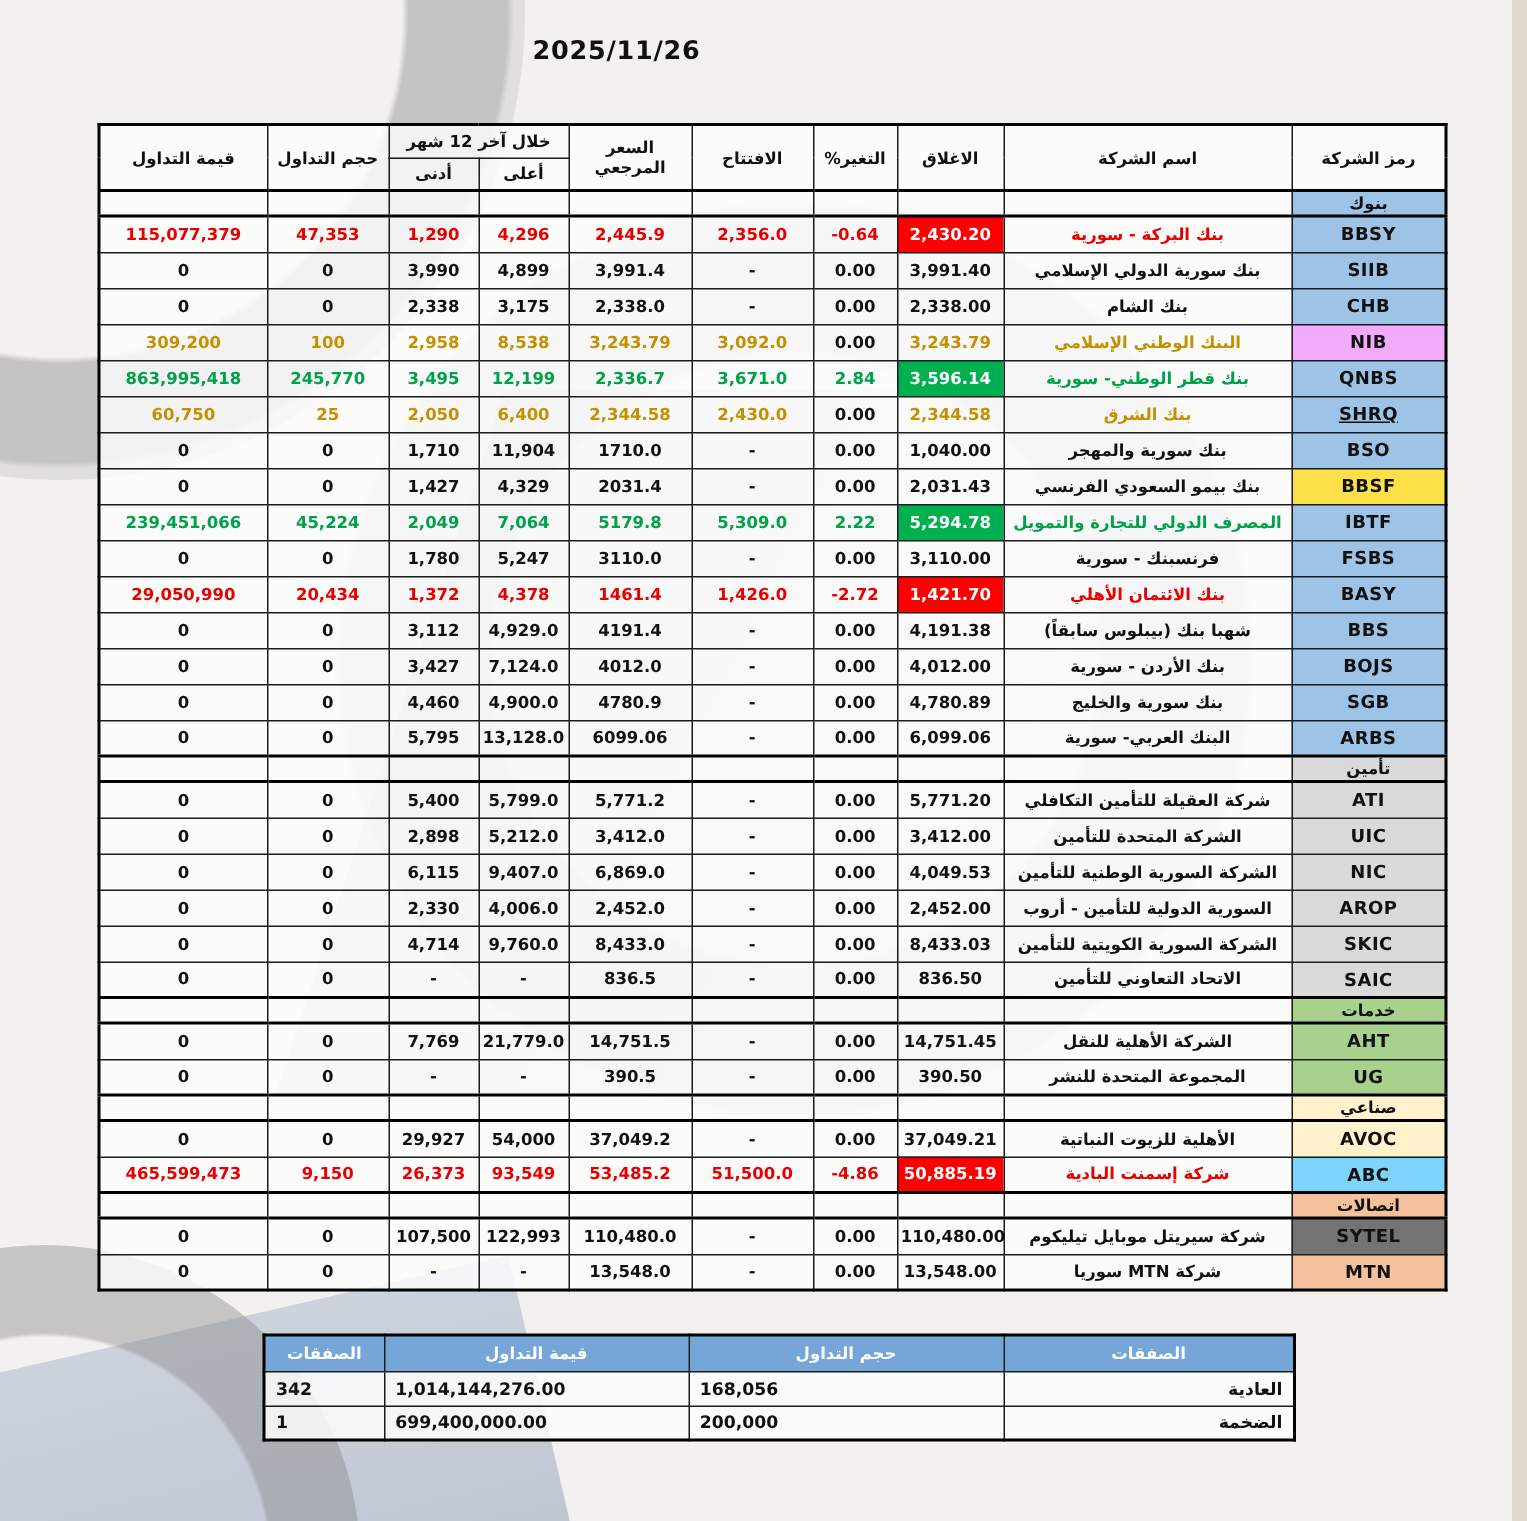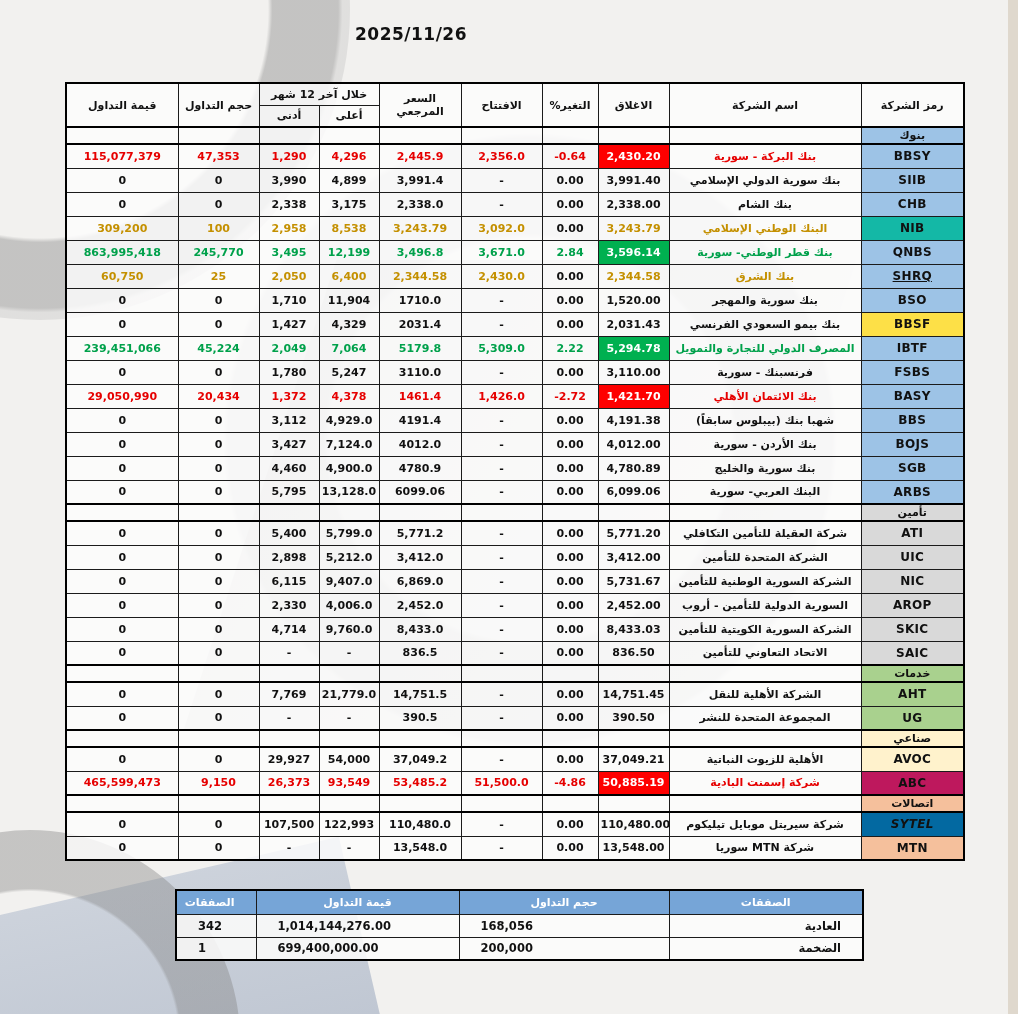--- a/index.html
+++ b/index.html
@@ -64,21 +64,21 @@
   .c-red{color:#e60000 !important;}
   .c-green{color:#00a14b !important;}
   .c-gold{color:#c49000 !important;}
   .hl-red{background:#fe0000 !important;color:#fff !important;}
   .hl-green{background:#00b050 !important;color:#fff !important;}
 
   
   #summary{position:absolute;left:175px;top:889px;width:687px;z-index:1;border:2px solid #000;}
   #summary th,#summary td{
     border:1px solid #1b1b1b;font-weight:bold;vertical-align:middle;
-    padding:0 21px;box-sizing:border-box;background:rgba(253,253,252,.85);color:#111;
+    padding:0 7px;box-sizing:border-box;background:rgba(253,253,252,.85);color:#111;
   }
   #summary th{background:#76a5d7;color:#fff;font-size:11px;height:24px;}
   #summary td{font-size:11.5px;height:23px;}
   #summary td.rtl{direction:rtl;}
 </style>
 </head>
 <body>
 
 <div class="wm wm-ring-tl"></div>
 <div class="wm wm-eye"></div>
@@ -173,28 +173,28 @@
       <tr>
         <td class="c-gold">309,200</td>
         <td class="c-gold">100</td>
         <td class="c-gold">2,958</td>
         <td class="c-gold">8,538</td>
         <td class="c-gold">3,243.79</td>
         <td class="c-gold">3,092.0</td>
         <td>0.00</td>
         <td class="c-gold">3,243.79</td>
         <td class="name c-gold">البنك الوطني الإسلامي</td>
-        <td class="sym" style="background: #14b8a6;">NIB</td>
+        <td class="sym" style="background: #f0abfc;">NIB</td>
       </tr>
       <tr>
         <td class="c-green">863,995,418</td>
         <td class="c-green">245,770</td>
         <td class="c-green">3,495</td>
         <td class="c-green">12,199</td>
-        <td class="c-green">3,496.8</td>
+        <td class="c-green">2,336.7</td>
         <td class="c-green">3,671.0</td>
         <td class="c-green">2.84</td>
         <td class="c-green hl-green">3,596.14</td>
         <td class="name c-green">بنك قطر الوطني- سورية</td>
         <td class="sym" style="background: rgb(157, 195, 230);">QNBS</td>
       </tr>
       <tr>
         <td class="c-gold">60,750</td>
         <td class="c-gold">25</td>
         <td class="c-gold">2,050</td>
@@ -207,21 +207,21 @@
         <td class="sym" style="background: rgb(157, 195, 230); text-decoration: underline;">SHRQ</td>
       </tr>
       <tr>
         <td>0</td>
         <td>0</td>
         <td>1,710</td>
         <td>11,904</td>
         <td>1710.0</td>
         <td>-</td>
         <td>0.00</td>
-        <td>1,520.00</td>
+        <td>1,040.00</td>
         <td class="name">بنك سورية والمهجر</td>
         <td class="sym" style="background: rgb(157, 195, 230);">BSO</td>
       </tr>
       <tr>
         <td>0</td>
         <td>0</td>
         <td>1,427</td>
         <td>4,329</td>
         <td>2031.4</td>
         <td>-</td>
@@ -351,21 +351,21 @@
         <td class="sym" style="background: rgb(217, 217, 217);">UIC</td>
       </tr>
       <tr>
         <td>0</td>
         <td>0</td>
         <td>6,115</td>
         <td>9,407.0</td>
         <td>6,869.0</td>
         <td>-</td>
         <td>0.00</td>
-        <td>5,731.67</td>
+        <td>4,049.53</td>
         <td class="name">الشركة السورية الوطنية للتأمين</td>
         <td class="sym" style="background: rgb(217, 217, 217);">NIC</td>
       </tr>
       <tr>
         <td>0</td>
         <td>0</td>
         <td>2,330</td>
         <td>4,006.0</td>
         <td>2,452.0</td>
         <td>-</td>
@@ -461,21 +461,21 @@
       <tr>
         <td class="c-red">465,599,473</td>
         <td class="c-red">9,150</td>
         <td class="c-red">26,373</td>
         <td class="c-red">93,549</td>
         <td class="c-red">53,485.2</td>
         <td class="c-red">51,500.0</td>
         <td class="c-red">-4.86</td>
         <td class="c-red hl-red">50,885.19</td>
         <td class="name c-red">شركة إسمنت البادية</td>
-        <td class="sym" style="background: #be185d;">ABC</td>
+        <td class="sym" style="background: #7dd3fc;">ABC</td>
       </tr>
       <tr class="section-row">
         <td></td>
         <td></td>
         <td></td>
         <td></td>
         <td></td>
         <td></td>
         <td></td>
         <td></td>
@@ -485,21 +485,21 @@
       <tr>
         <td>0</td>
         <td>0</td>
         <td>107,500</td>
         <td>122,993</td>
         <td>110,480.0</td>
         <td>-</td>
         <td>0.00</td>
         <td>110,480.00</td>
         <td class="name">شركة سيريتل موبايل تيليكوم</td>
-        <td class="sym" style="background: #0369a1; font-style: italic;">SYTEL</td>
+        <td class="sym" style="background: #737373;">SYTEL</td>
       </tr>
       <tr>
         <td>0</td>
         <td>0</td>
         <td>-</td>
         <td>-</td>
         <td>13,548.0</td>
         <td>-</td>
         <td>0.00</td>
         <td>13,548.00</td>

